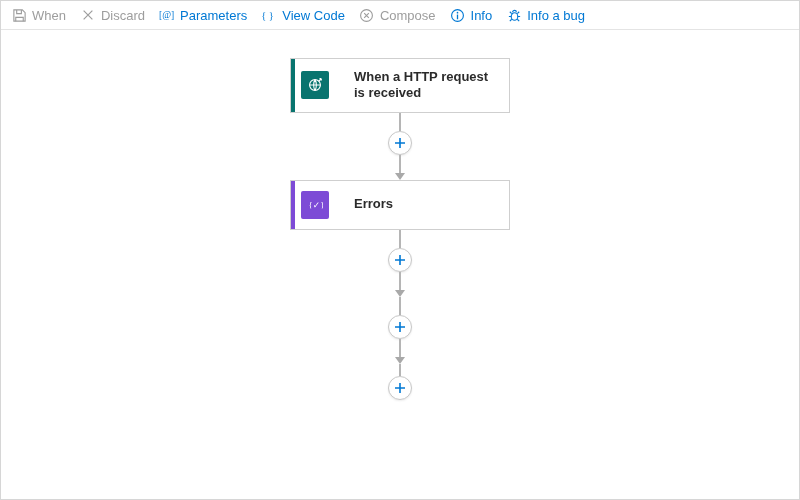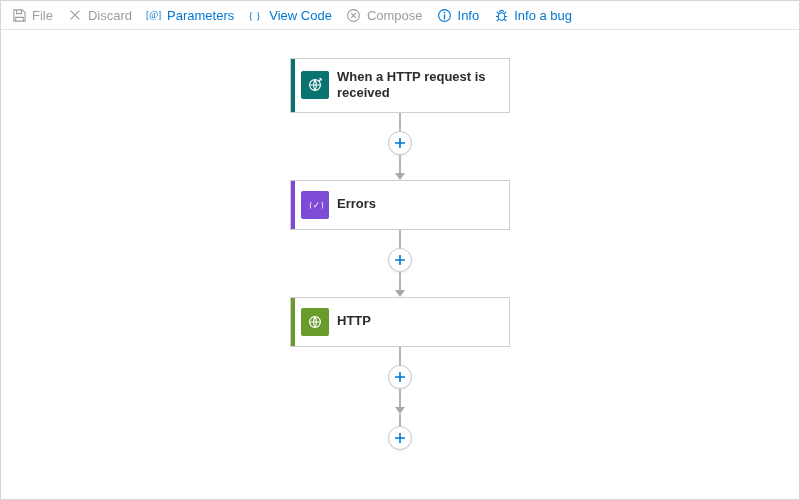--- a/index.html
+++ b/index.html
@@ -37,21 +37,21 @@
       align-items: center;
       padding-top: 28px;
     }
     .step {
       width: 220px;
       background: #fff;
       border: 1px solid #cfcfcf;
       display: flex;
       align-items: center;
       padding: 10px 12px 10px 10px;
-      gap: 8px;
+      gap: 25px;
       position: relative;
       cursor: pointer;
     }
     .step .accent {
       position: absolute;
       left: 0; top: 0; bottom: 0;
       width: 4px;
     }
     .step-icon {
       width: 28px; height: 28px;
@@ -96,21 +96,21 @@
 <body>
 
 <div class="toolbar">
   <div class="tb-item disabled">
     <span class="tb-icon">
       <svg width="15" height="15" viewBox="0 0 16 16">
           <path fill="none" stroke="#9d9d9d" stroke-width="1.2" d="M2 2h9l3 3v9H2z"></path>
           <path fill="none" stroke="#9d9d9d" stroke-width="1.2" d="M5 2v4h5V2M4 14v-4h8v4"></path>
         </svg>
     </span>
-    <span>File</span>
+    <span>When</span>
   </div>
   <div class="tb-item disabled">
     <span class="tb-icon">
       <svg width="14" height="14" viewBox="0 0 16 16">
           <path stroke="#9d9d9d" stroke-width="1.4" d="M3 3l10 10M13 3L3 13"></path>
         </svg>
     </span>
     <span>Discard</span>
   </div>
   <div class="tb-item blue">
@@ -198,30 +198,20 @@
     <div class="line"></div>
     <div class="plus-btn">
       <svg width="12" height="12" viewBox="0 0 12 12">
           <path stroke="#0078d4" stroke-width="1.6" d="M6 1v10M1 6h10"></path>
         </svg>
     </div>
     <div class="line"></div>
     <div class="arrowhead"></div>
   </div>
 
-  <div class="step">
-    <div class="accent" style="background:#6a9c2c"></div>
-    <div class="step-icon" style="background:#6a9c2c">
-      <svg width="18" height="18" viewBox="0 0 20 20">
-          <circle cx="10" cy="10" r="6" fill="none" stroke="#fff" stroke-width="1.3"></circle>
-          <path stroke="#fff" stroke-width="1.2" fill="none" d="M4 10h12M10 4c2 3 2 9 0 12M10 4c-2 3-2 9 0 12"></path>
-        </svg>
-    </div>
-    <div class="step-label">HTTP</div>
-  </div>
 
   <div class="connector">
     <div class="line"></div>
     <div class="plus-btn">
       <svg width="12" height="12" viewBox="0 0 12 12">
           <path stroke="#0078d4" stroke-width="1.6" d="M6 1v10M1 6h10"></path>
         </svg>
     </div>
     <div class="line"></div>
     <div class="arrowhead"></div>

